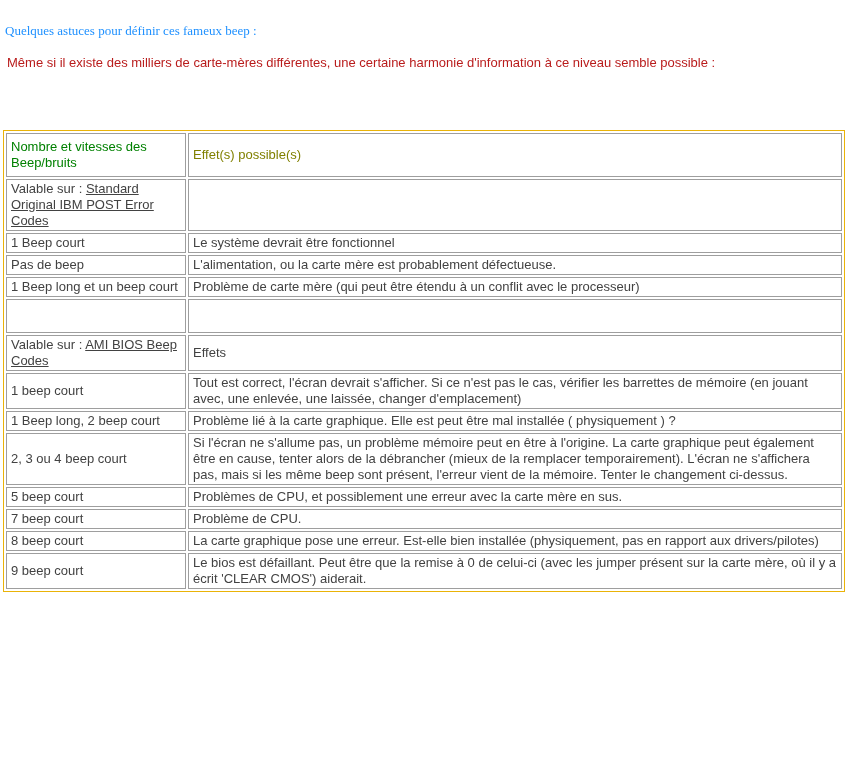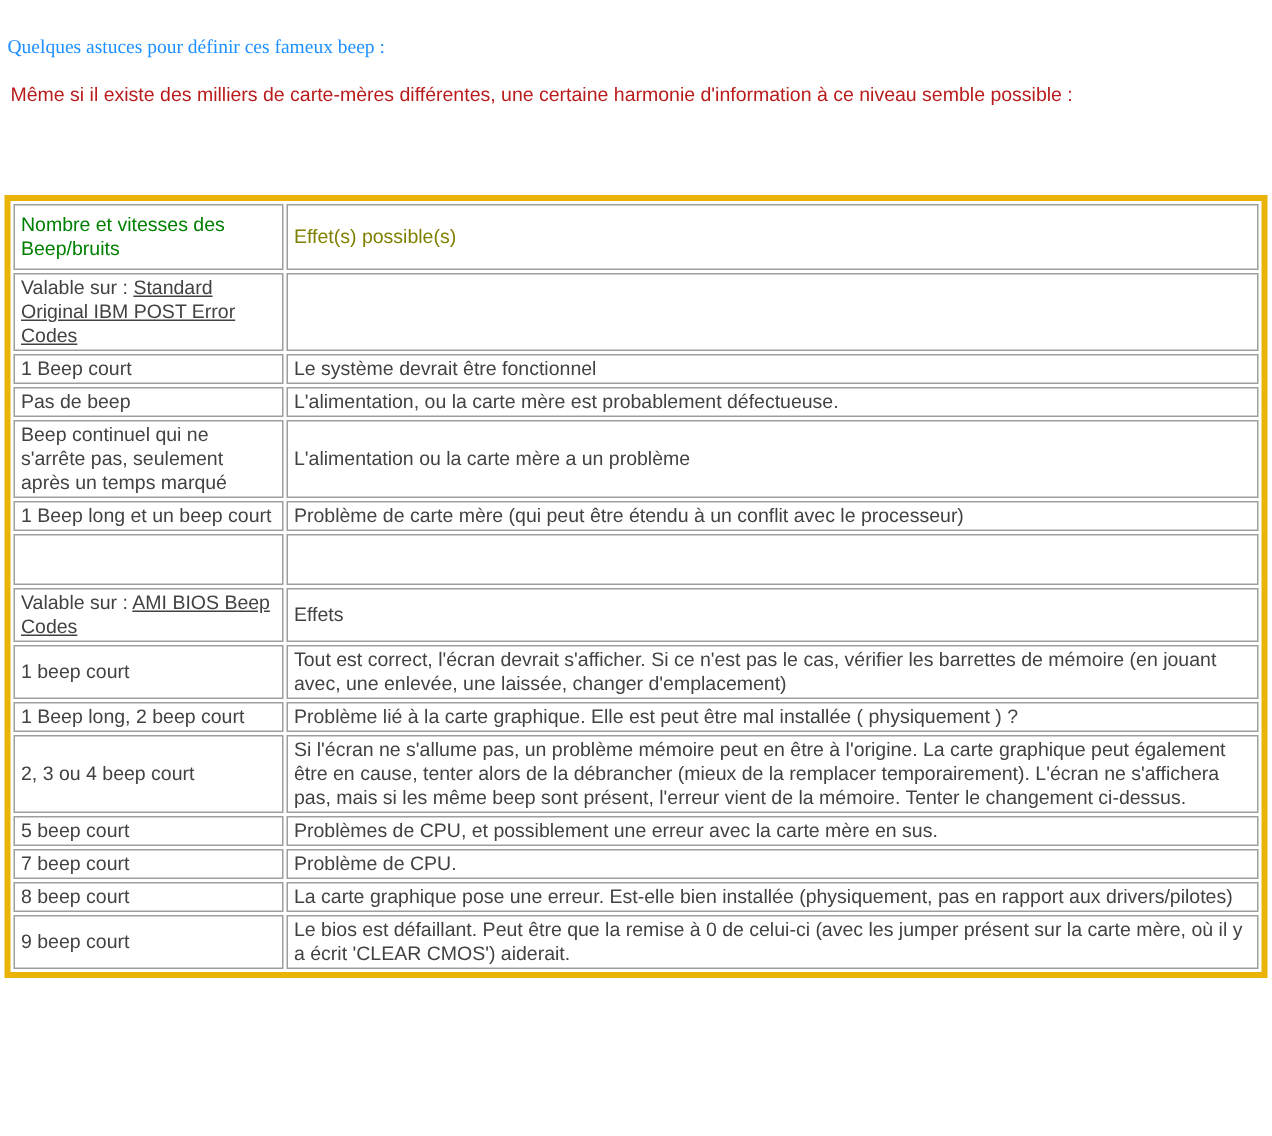--- a/index.html
+++ b/index.html
@@ -23,21 +23,21 @@
   .intro-text {
     margin: 16px 0 0 7px;
     font-size: 13px;
     color: #b91c1c;
   }
   table.beep-table {
     margin: 60px 0 0 3px;
     width: 842px;
     border-collapse: separate;
     border-spacing: 2px;
-    border: 4px solid #eab308;
+    border: 1px solid #eab308;
     empty-cells: show;
     table-layout: fixed;
   }
   table.beep-table td {
     border: 1px solid #9e9e9e;
     padding: 1px 4px;
     font-size: 13px;
     line-height: 16px;
     color: #424242;
     vertical-align: middle;
@@ -73,24 +73,20 @@
       </tr>
       <tr>
         <td class="col-left">1 Beep court</td>
         <td class="col-right">Le système devrait être fonctionnel</td>
       </tr>
       <tr>
         <td class="col-left">Pas de beep</td>
         <td class="col-right">L'alimentation, ou la carte mère est probablement défectueuse.</td>
       </tr>
       <tr>
-        <td class="col-left">Beep continuel qui ne s'arrête pas, seulement après un temps marqué</td>
-        <td class="col-right">L'alimentation ou la carte mère a un problème</td>
-      </tr>
-      <tr>
         <td class="col-left">1 Beep long et un beep court</td>
         <td class="col-right">Problème de carte mère (qui peut être étendu à un conflit avec le processeur)</td>
       </tr>
       <tr class="empty-row">
         <td class="col-left"></td>
         <td class="col-right"></td>
       </tr>
       <tr>
         <td class="col-left"><span>Valable sur : </span><a class="section-link">AMI BIOS Beep Codes</a></td>
         <td class="col-right">Effets</td>

